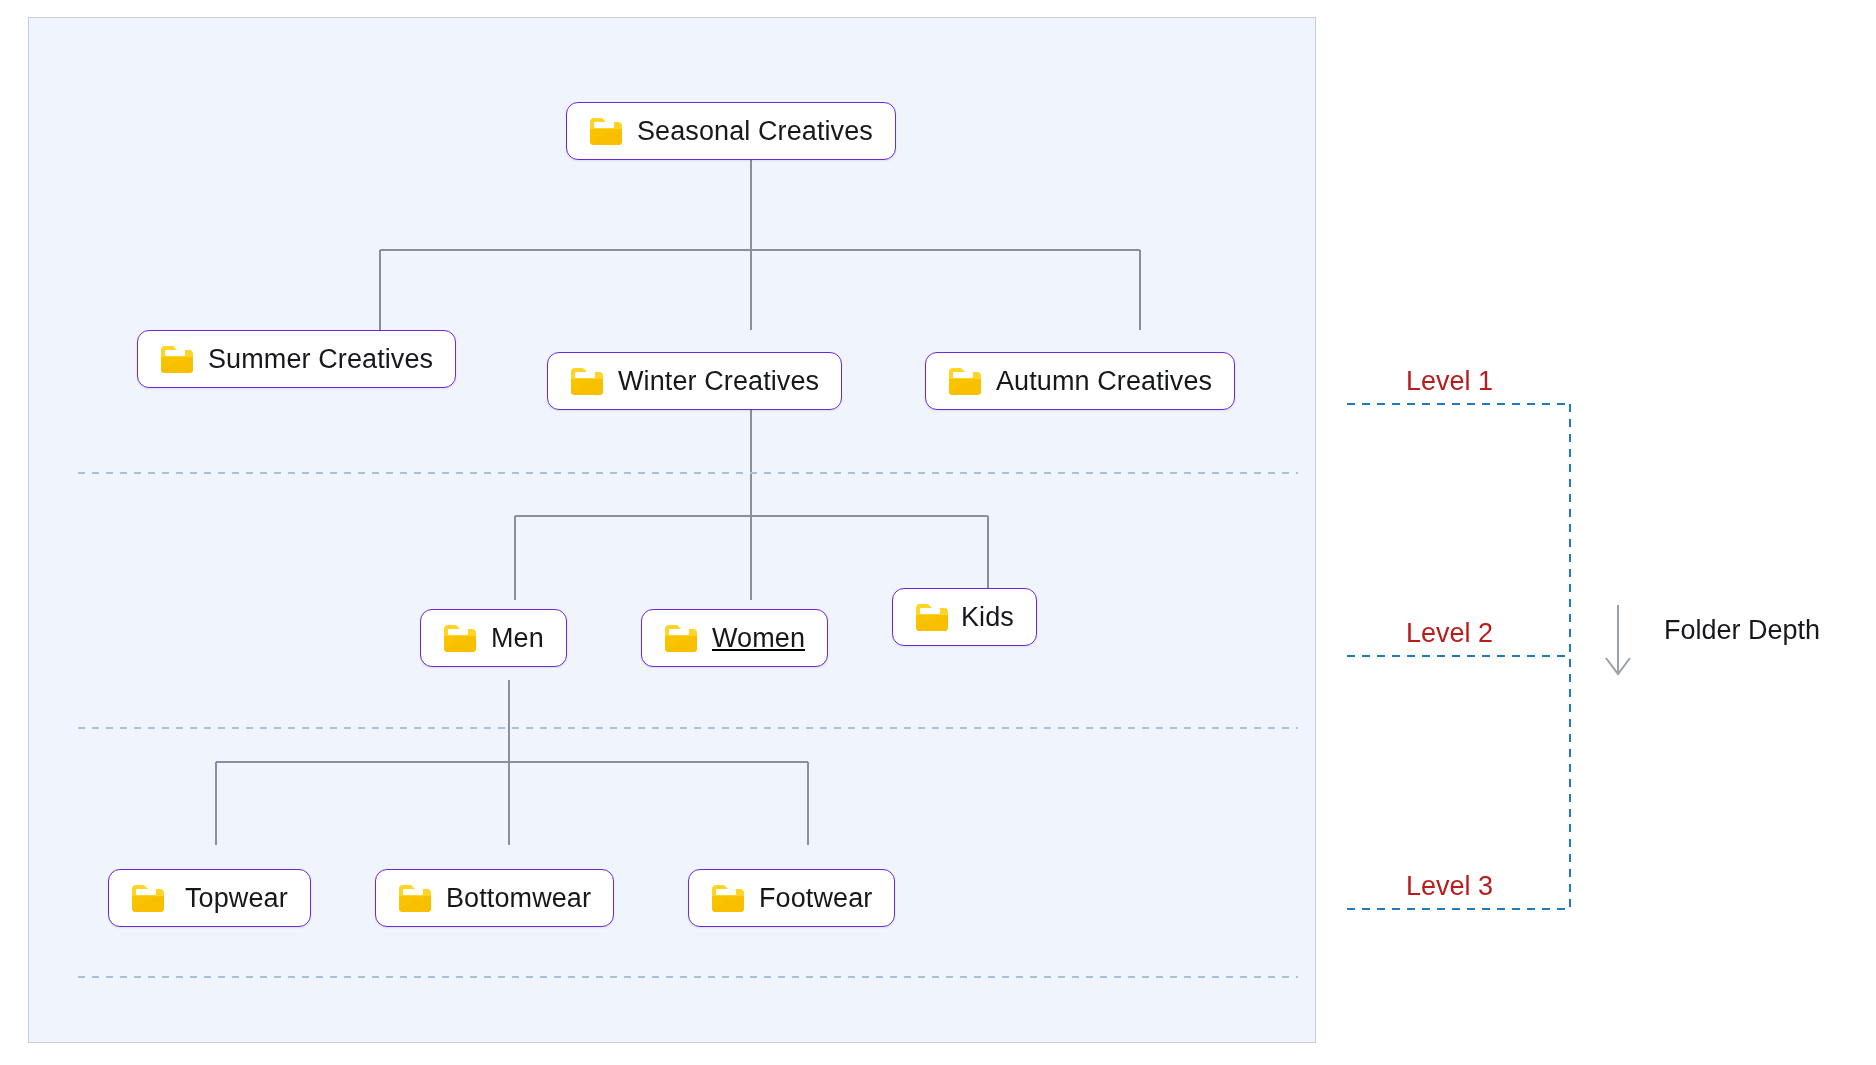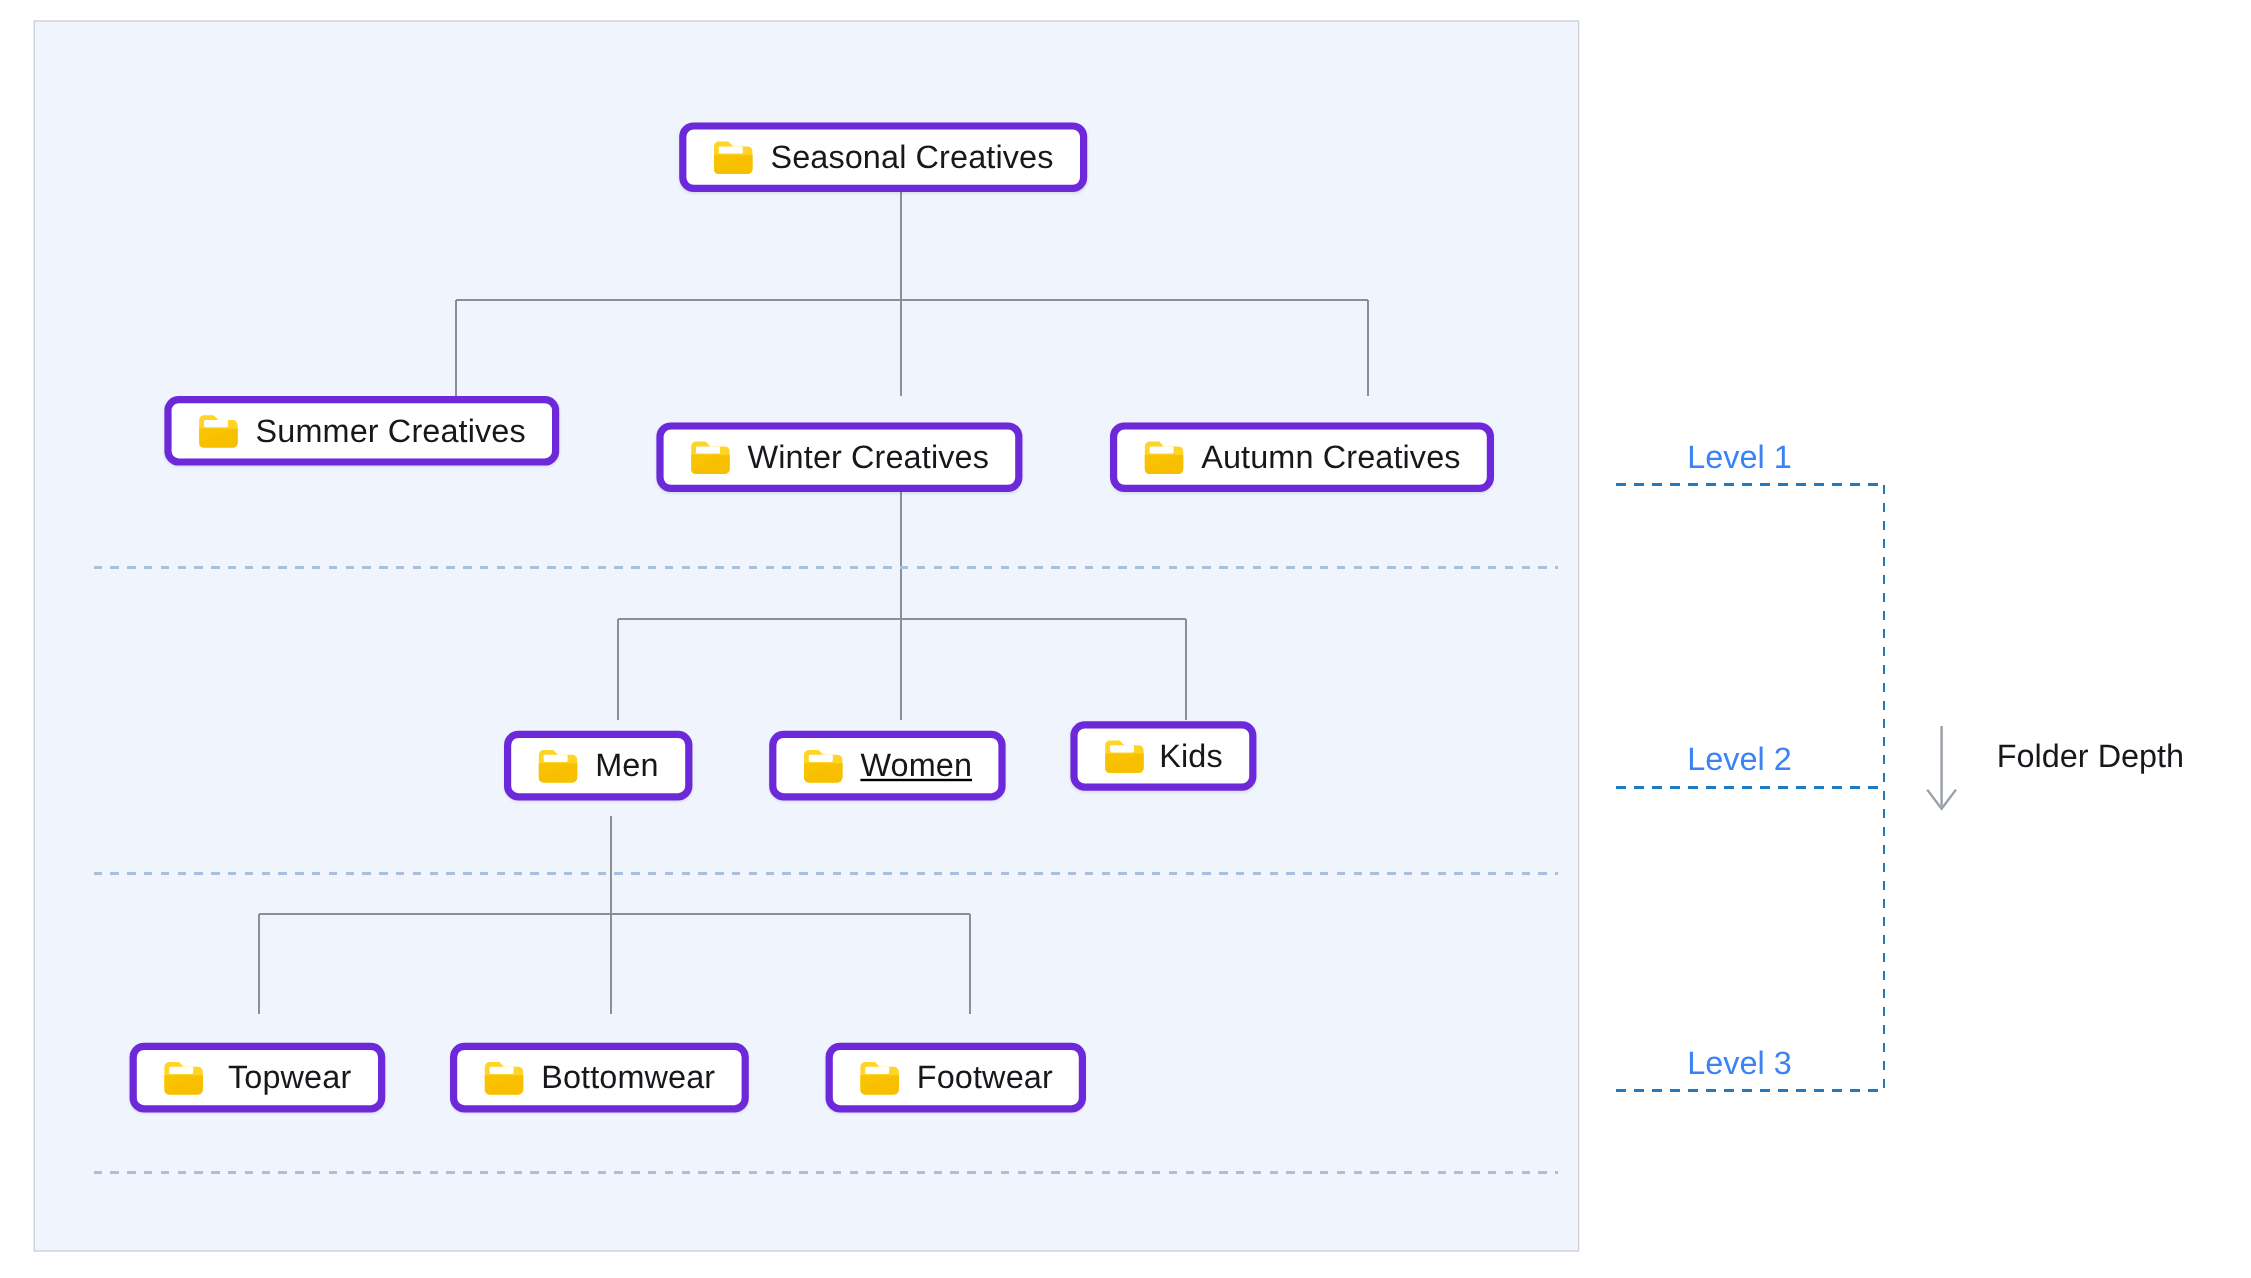--- a/index.html
+++ b/index.html
@@ -43,21 +43,21 @@
     pointer-events: none;
   }
 
   
   .node {
     position: absolute;
     display: flex;
     align-items: center;
     gap: 14px;
     background: #ffffff;
-    border: 6px solid #6d28d9;
+    border: 1px solid #6d28d9;
     border-radius: 12px;
     box-sizing: border-box;
     padding: 0 22px;
     height: 58px;
     box-shadow: 0 1px 2px rgba(40,50,70,0.10);
     white-space: nowrap;
   }
   .node .label {
     font-size: 27px;
     color: #17181c;
@@ -71,21 +71,21 @@
     height: 29px;
     flex: 0 0 auto;
     position: relative;
   }
   .folder svg { display: block; }
 
   
   .level-label {
     position: absolute;
     font-size: 27px;
-    color: #3b82f6;
+    color: #b91c1c;
     line-height: 1;
     white-space: nowrap;
   }
   .depth-label {
     position: absolute;
     font-size: 27px;
     color: #17181c;
     line-height: 1;
     white-space: nowrap;
   }
@@ -204,21 +204,21 @@
       <svg width="34" height="29" viewBox="0 0 34 29" xmlns="http://www.w3.org/2000/svg">
         <path d="M1 5 a4 4 0 0 1 4-4 h8 l4 4 h12 a4 4 0 0 1 4 4 v15 a4 4 0 0 1 -4 4 h-24 a4 4 0 0 1 -4-4 z" fill="#ffd426"></path>
         <rect x="5" y="5" width="20" height="6" rx="1.2" fill="#ffffff"></rect>
         <path d="M1 12 h32 v12 a4 4 0 0 1 -4 4 h-24 a4 4 0 0 1 -4-4 z" fill="#f8c300"></path>
         <path d="M1 25 q16 -10 32 -13 v12 a4 4 0 0 1 -4 4 h-24 a4 4 0 0 1 -4-3 z" fill="#f5bc00" opacity="0.55"></path>
       </svg>
     </span>
     <span class="label">Women</span>
   </div>
 
-  <div class="node" style="left:892px; top:601px;gap:12px;">
+  <div class="node" style="left:892px; top:588px;gap:12px;">
     <span class="folder">
       <svg width="34" height="29" viewBox="0 0 34 29" xmlns="http://www.w3.org/2000/svg">
         <path d="M1 5 a4 4 0 0 1 4-4 h8 l4 4 h12 a4 4 0 0 1 4 4 v15 a4 4 0 0 1 -4 4 h-24 a4 4 0 0 1 -4-4 z" fill="#ffd426"></path>
         <rect x="5" y="5" width="20" height="6" rx="1.2" fill="#ffffff"></rect>
         <path d="M1 12 h32 v12 a4 4 0 0 1 -4 4 h-24 a4 4 0 0 1 -4-4 z" fill="#f8c300"></path>
         <path d="M1 25 q16 -10 32 -13 v12 a4 4 0 0 1 -4 4 h-24 a4 4 0 0 1 -4-3 z" fill="#f5bc00" opacity="0.55"></path>
       </svg>
     </span>
     <span class="label">Kids</span>
   </div>

